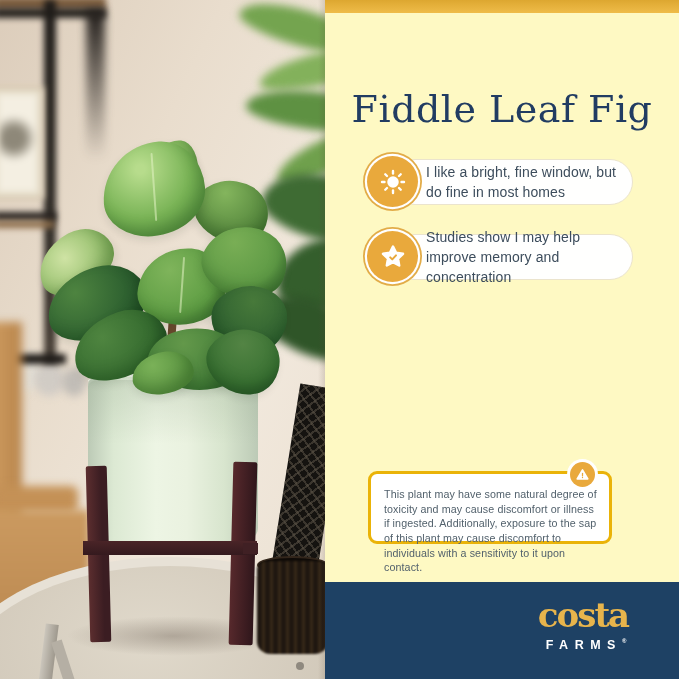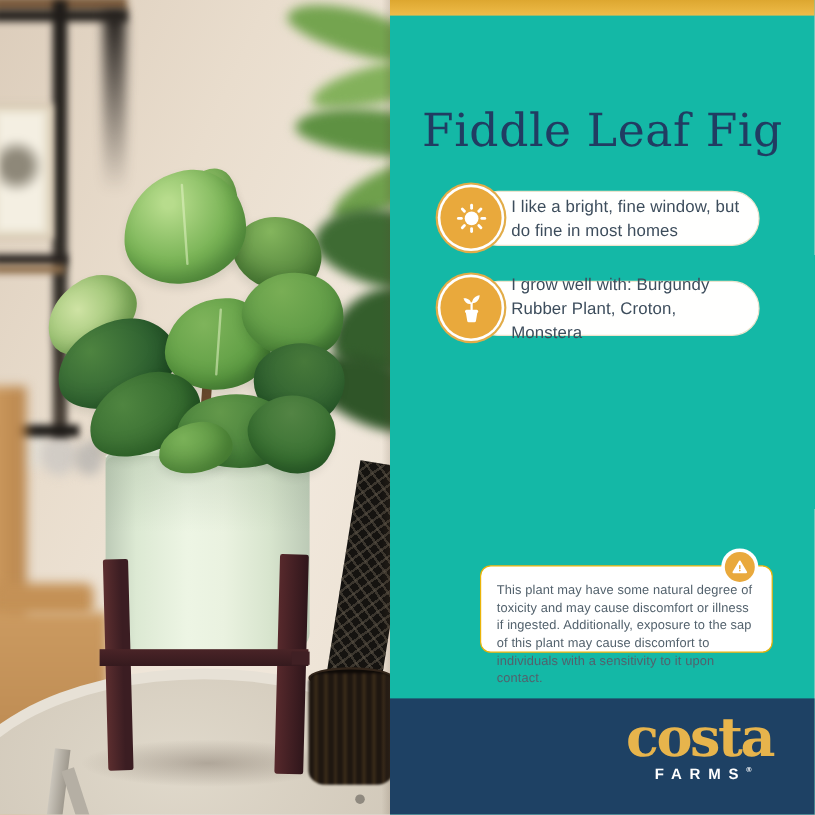--- a/index.html
+++ b/index.html
@@ -66,45 +66,45 @@
       border-radius:10px 10px 14px 14px/8px 8px 12px 12px;
       background:repeating-linear-gradient(90deg,#1f1710 0 5px,#362818 5px 8px),#241a12;}
   .cup-top{left:257px;top:556px;width:71px;height:18px;border-radius:50%;filter:blur(.6px);
       background:#0e0a07;border:2px solid #33261b;box-sizing:border-box;}
   .leaf{position:absolute;border-radius:58% 42% 55% 45%/62% 52% 48% 38%;
       box-shadow:inset -6px -8px 14px rgba(0,35,0,.22),0 4px 8px rgba(0,30,0,.10);}
   .vein{position:absolute;left:50%;top:12%;width:2px;height:72%;border-radius:2px;
       background:rgba(225,242,195,.55);transform:translateX(-50%);}
   .stem{position:absolute;background:#6b4a2e;border-radius:3px;}
   
-  .panel{position:absolute;left:325px;top:0;width:354px;height:679px;background:#14b8a6;}
+  .panel{position:absolute;left:325px;top:0;width:354px;height:679px;background:#fef9c3;}
   .top-bar{position:absolute;left:0;top:0;right:0;height:13px;
       background:linear-gradient(#dda730,#efbc49);}
   .title{position:absolute;left:0;right:0;top:90px;margin:0;text-align:center;
       font-family:"DejaVu Serif","Liberation Serif",serif;font-weight:500;
       font-size:38px;line-height:1.05;color:#213c62;letter-spacing:.5px;}
   .rows{position:absolute;left:42px;top:159px;width:266px;}
   .care-row{position:relative;height:46px;margin-bottom:29px;}
   .pill{position:absolute;left:25px;right:0;top:0;bottom:0;border:1.5px solid #ebe4cd;
       border-radius:25px;background:#fffffe;display:flex;align-items:center;
       padding:2px 8px 2px 33px;box-sizing:border-box;}
   .care-text{font-size:14px;line-height:1.45;color:#3d4d5c;letter-spacing:.1px;}
   .icon-disc{position:absolute;left:0;top:-3px;width:51px;height:51px;border-radius:50%;
       background:#e9a93c;display:flex;align-items:center;justify-content:center;
       box-shadow:0 0 0 2.2px #ffffff,0 0 0 4px #e2ac48;}
   .warning{position:absolute;left:43px;top:471px;width:244px;height:73px;box-sizing:border-box;
-      background:#fff;border:1px solid #eab308;border-radius:9px;margin-left:32px;}
+      background:#fff;border:3px solid #eab308;border-radius:9px;}
   .warn-icon{position:absolute;right:14px;top:-12px;width:25px;height:25px;border-radius:50%;
       background:#e9a93c;box-shadow:0 0 0 3px #fff;display:flex;align-items:center;justify-content:center;}
   .warn-text{margin:0;padding:13px 12px 8px 13px;font-size:10.7px;line-height:1.37;
       color:#52616c;letter-spacing:.1px;}
   .footer{position:absolute;left:0;right:0;top:582px;height:97px;background:#1e4164;}
   .brand{position:absolute;right:20px;top:13px;width:152px;text-align:center;}
   .brand-name{font-family:"DejaVu Serif","Liberation Serif",serif;font-weight:bold;
-      font-size:45px;line-height:40px;letter-spacing:-2px;color:#e7b44c;}
+      font-size:34px;line-height:40px;letter-spacing:-2px;color:#e7b44c;}
   .brand-sub{margin-top:3px;font-weight:bold;font-size:12.5px;letter-spacing:6.5px;
       color:#ffffff;padding-left:6px;}
   .brand-sub sup{font-size:6px;letter-spacing:0;vertical-align:6px;}
 </style>
 </head>
 <body>
 
 <div class="stage">
 
   <div class="photo">
@@ -195,35 +195,32 @@
               <line x1="5.8" y1="5.8" x2="7.2" y2="7.2"></line>
                 <line x1="16.8" y1="16.8" x2="18.2" y2="18.2"></line>
               <line x1="5.8" y1="18.2" x2="7.2" y2="16.8"></line>
                 <line x1="16.8" y1="7.2" x2="18.2" y2="5.8"></line>
             </g>
           </svg>
         </div>
       </div>
 
 
-
       <div class="care-row">
         <div class="pill">
-          <span class="care-text">I grow well with: Burgundy Rubber Plant, Croton, Monstera</span>
+          <span class="care-text">Studies show I may help improve memory and concentration</span>
         </div>
         <div class="icon-disc">
           <svg width="30" height="30" viewBox="0 0 24 24">
-            <path d="M8.2 15 h7.6 l-.9 5.4 a1 1 0 0 1 -1 .8 h-3.8 a1 1 0 0 1 -1 -.8 Z" fill="#fff"></path>
-            <rect x="7.6" y="12.9" width="8.8" height="2.1" rx="1" fill="#fff"></rect>
-            <path d="M12 12.8 V8.6" stroke="#fff" stroke-width="1.5" stroke-linecap="round"></path>
-            <path d="M11.8 9 C9.2 9.4 7.4 8 6.6 5.2 C9.4 4.9 11.4 6.4 11.8 9 Z" fill="#fff"></path>
-            <path d="M12.2 8.6 C12.4 5.8 14.2 3.6 17.4 3.2 C17.2 6.4 15.2 8.4 12.2 8.6 Z" fill="#fff"></path>
+            <path d="M12 3.6 l2.47 5.01 5.53 .8 -4 3.9 .94 5.5 L12 16.2 7.06 18.8 8 13.3 4 9.4 9.53 8.6 Z" fill="#fff" stroke="#fff" stroke-width="2" stroke-linejoin="round"></path>
+            <path d="M9.8 12.3 l1.6 1.6 3 -3.2" fill="none" stroke="#e9a93c" stroke-width="1.6" stroke-linecap="round" stroke-linejoin="round"></path>
           </svg>
         </div>
       </div>
+
     </div>
 
     <div class="warning">
       <div class="warn-icon">
         <svg width="15" height="15" viewBox="0 0 24 24">
           <path d="M12 4.5 L20.5 19 H3.5 Z" fill="#fff" stroke="#fff" stroke-width="2.5" stroke-linejoin="round"></path>
           <line x1="12" y1="10.2" x2="12" y2="14" stroke="#e9a93c" stroke-width="2" stroke-linecap="round"></line>
           <circle cx="12" cy="16.8" r="1.1" fill="#e9a93c"></circle>
         </svg>
       </div>

